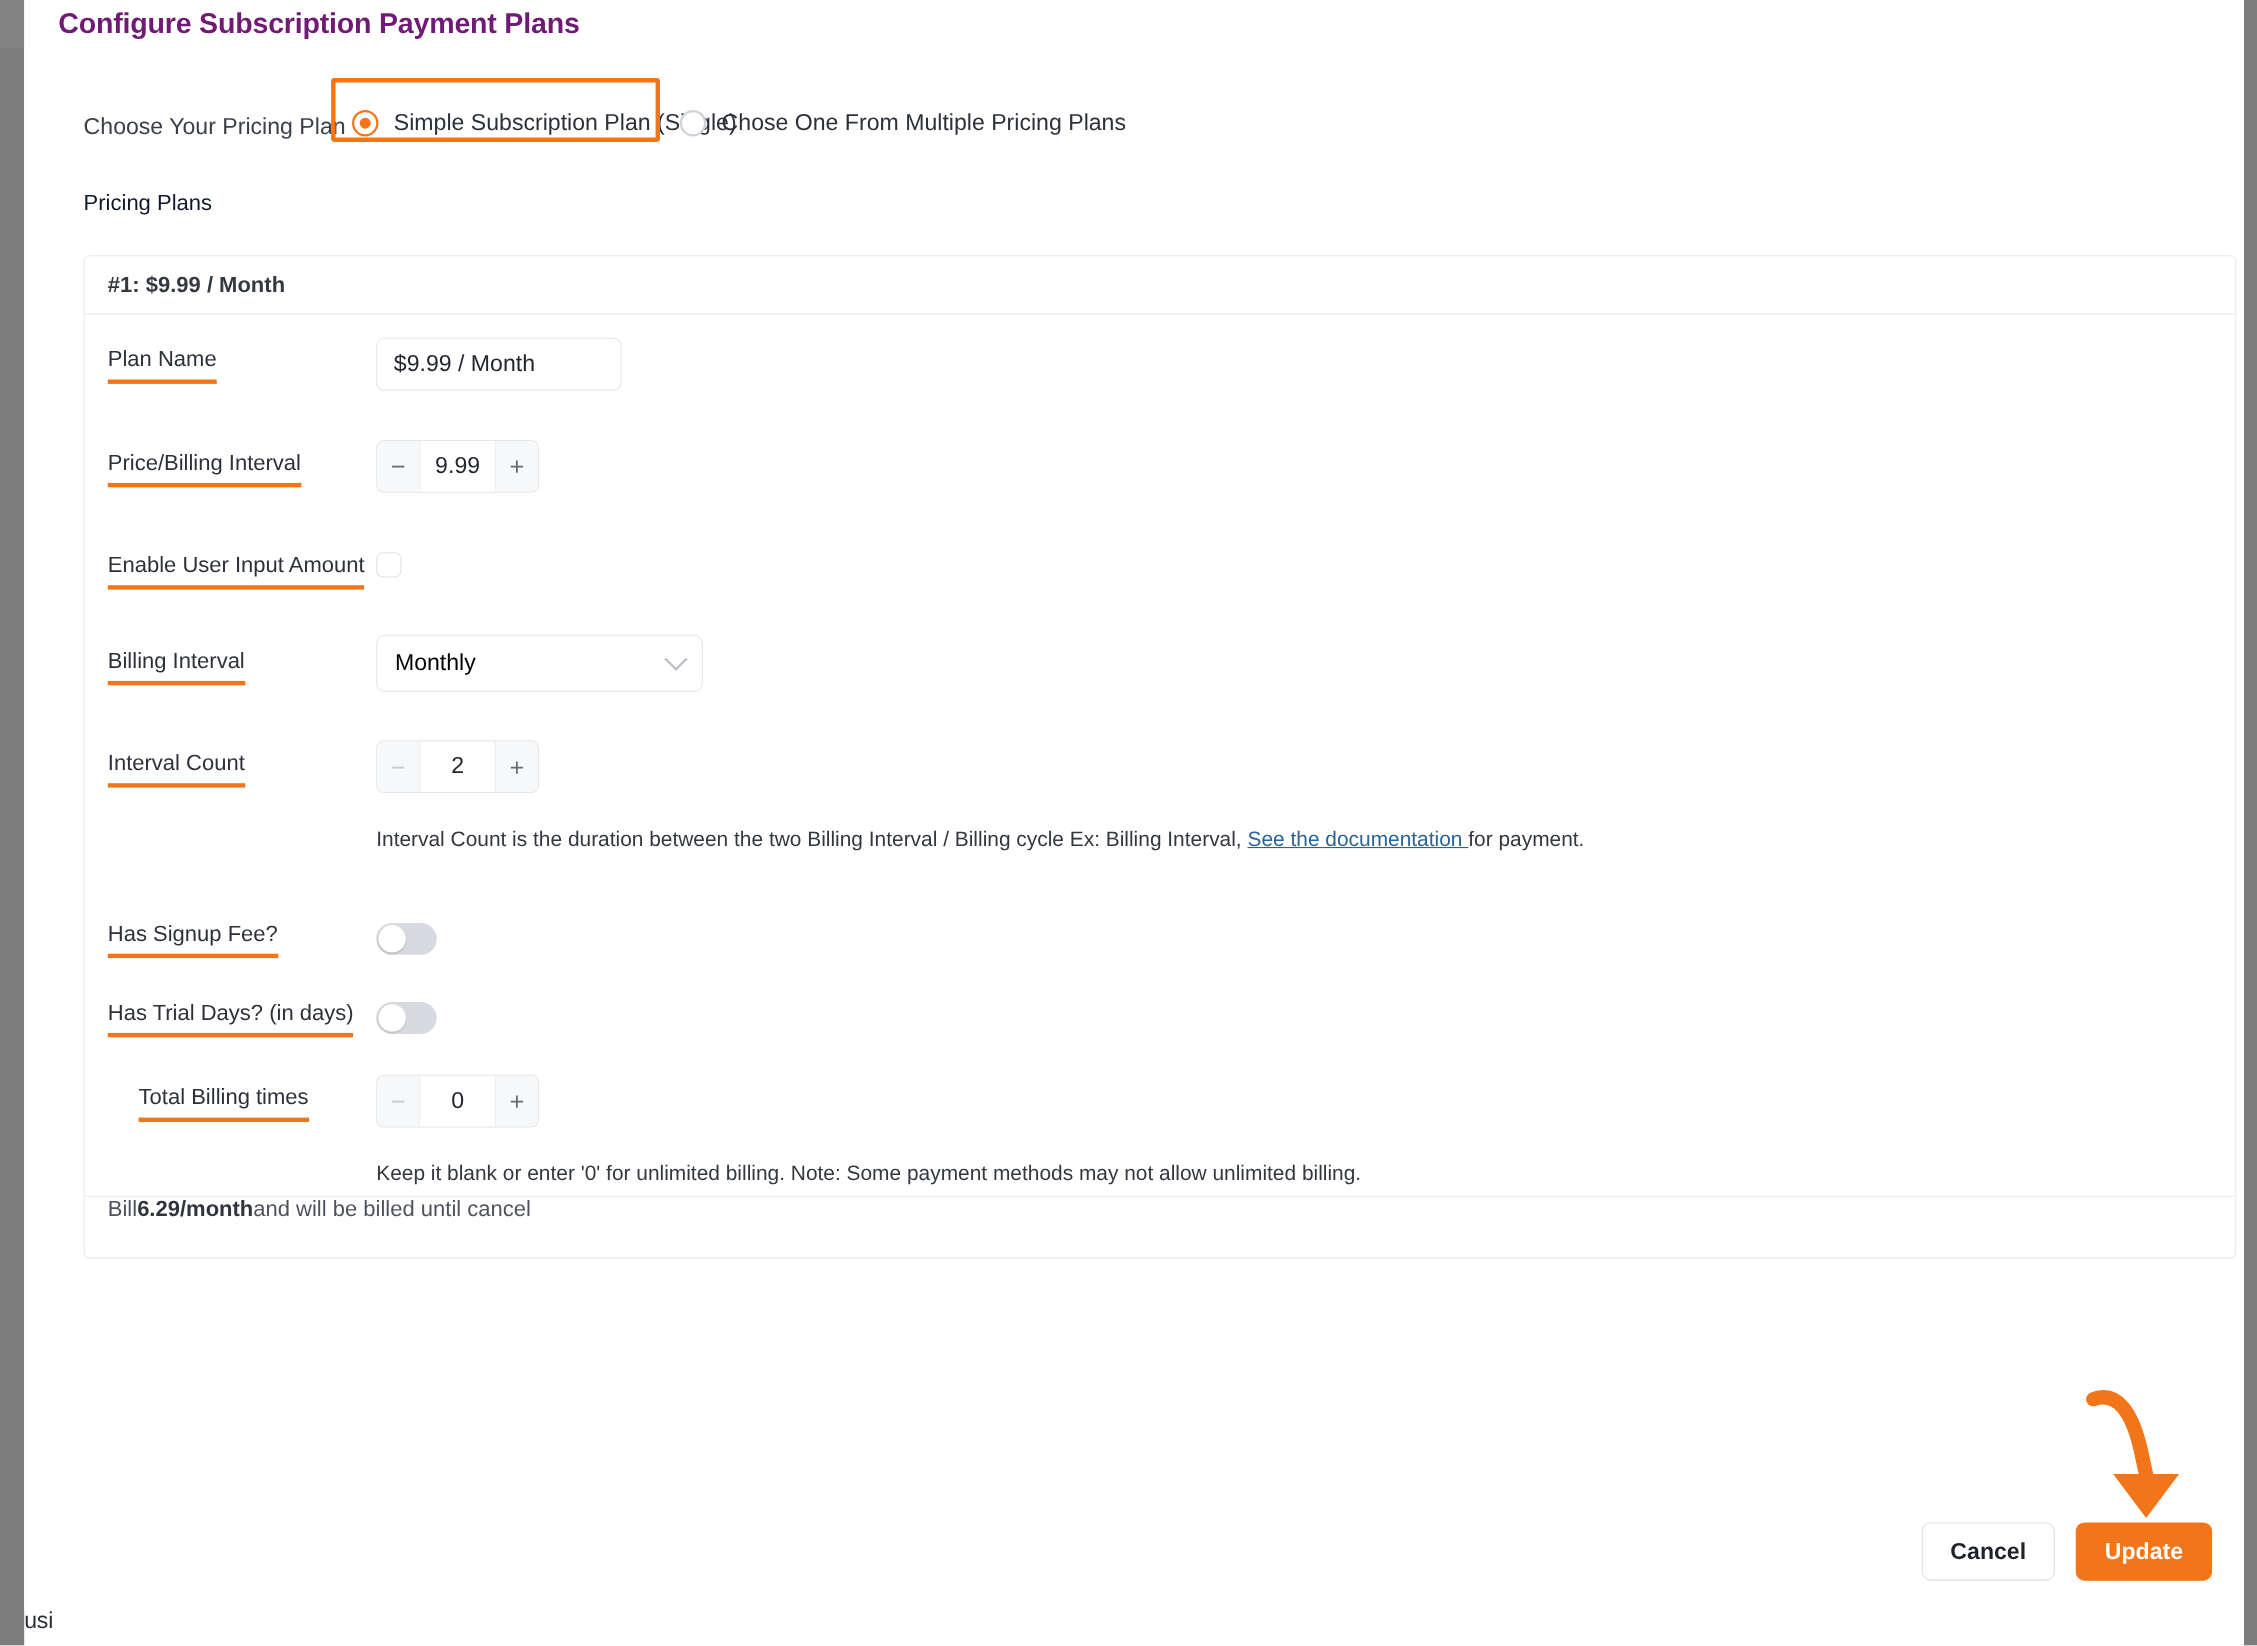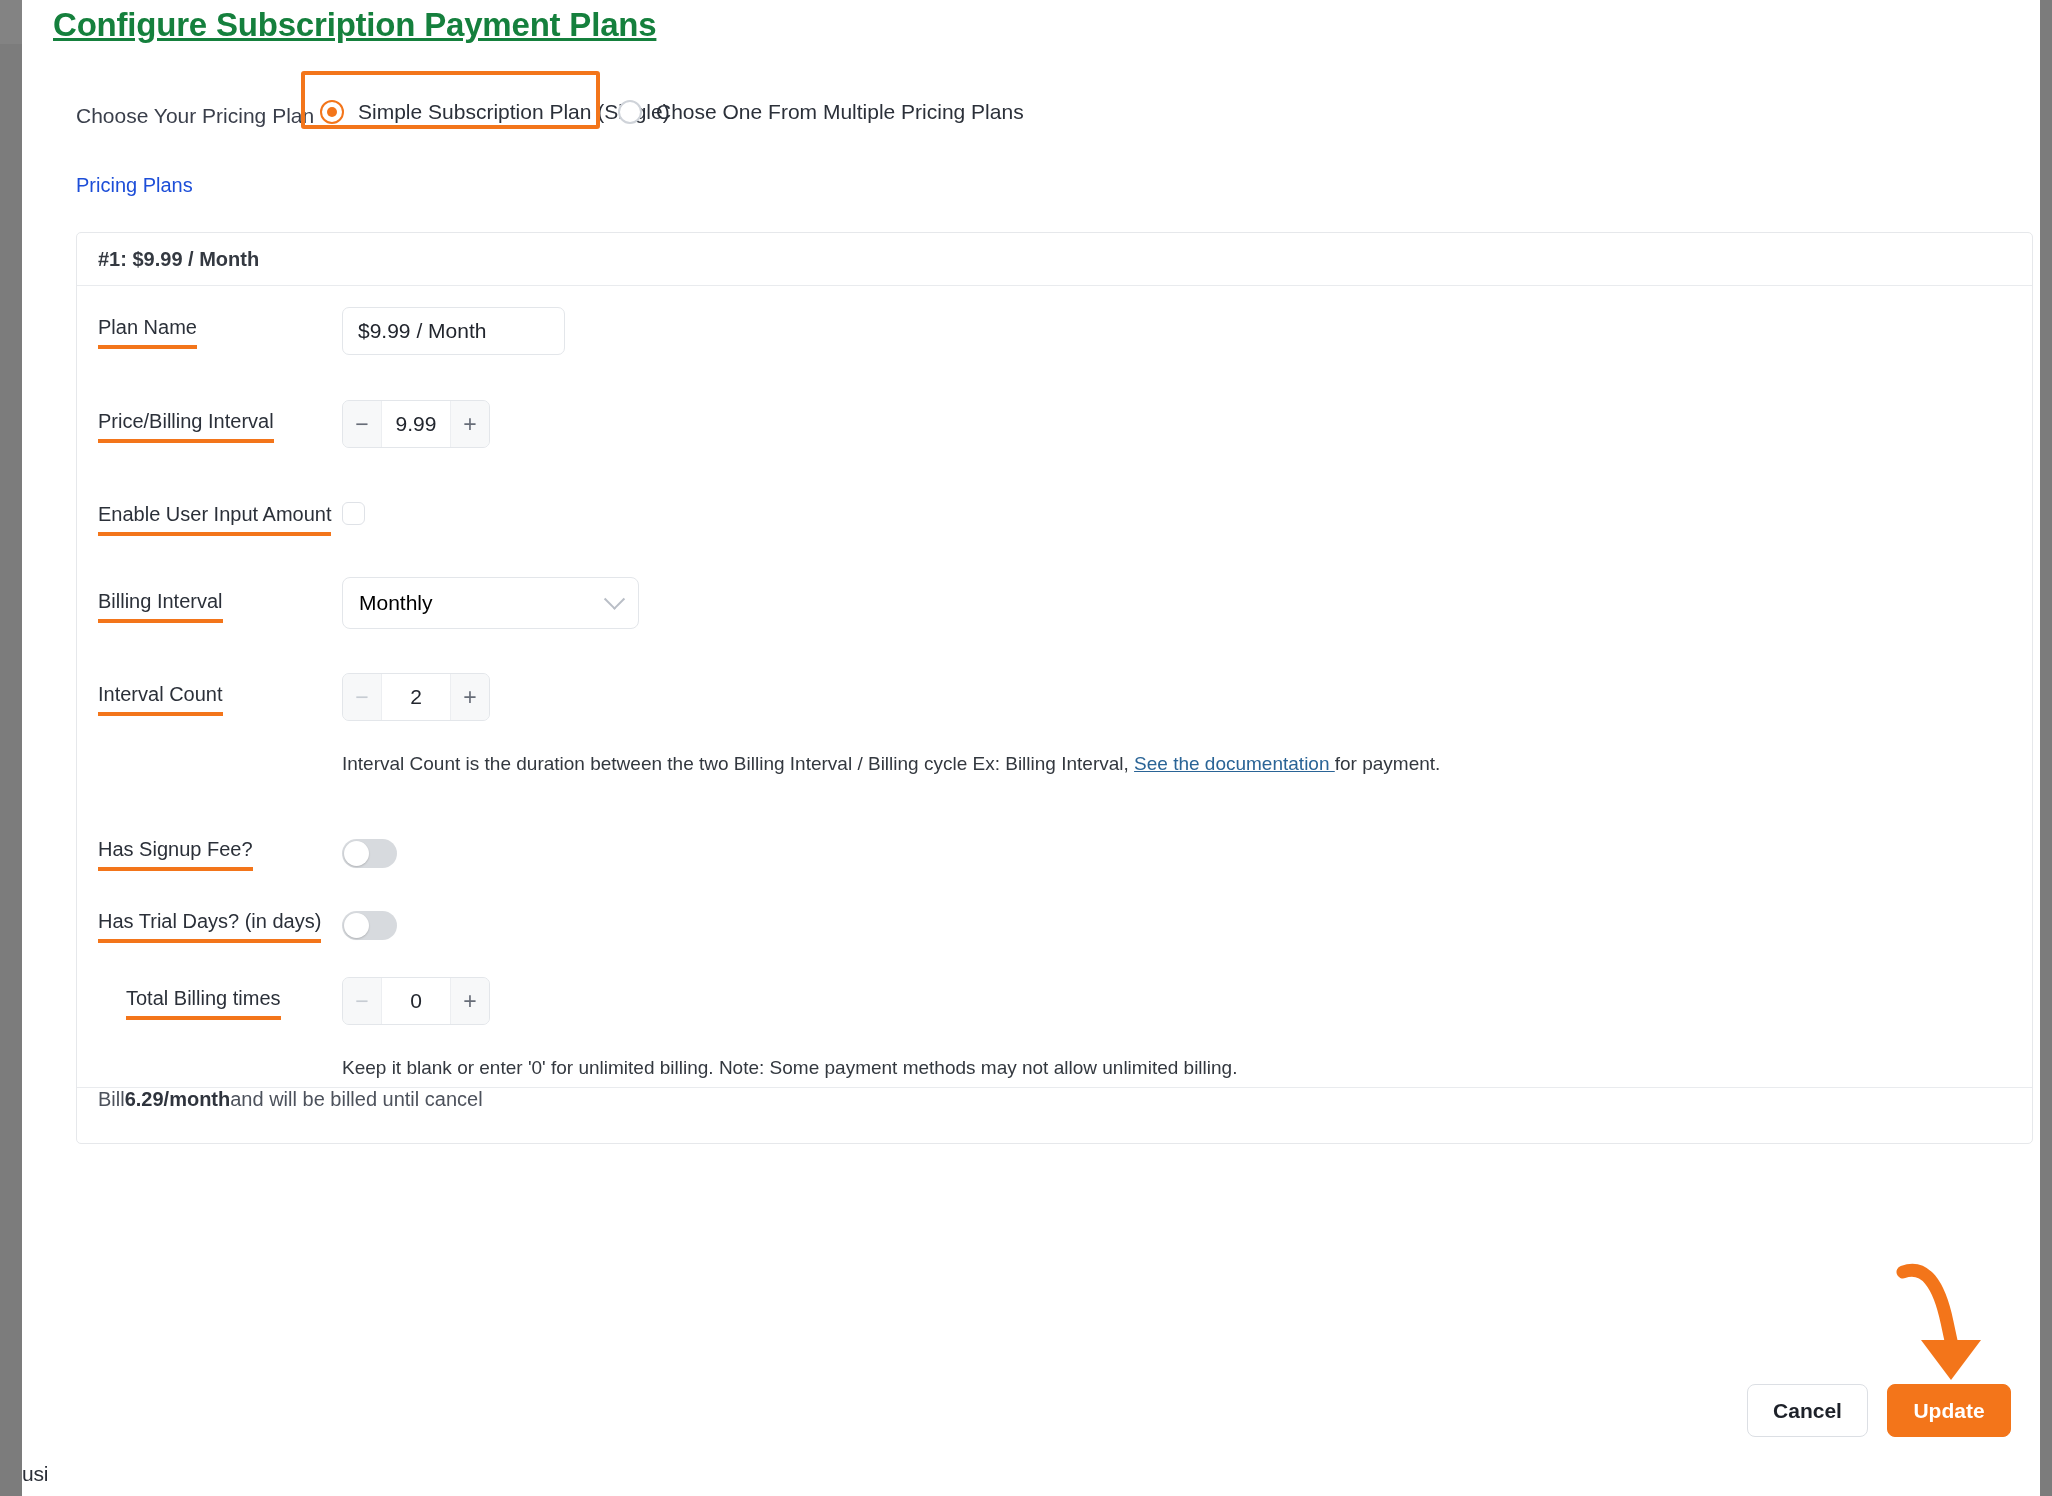--- a/index.html
+++ b/index.html
@@ -51,25 +51,24 @@
     top: 0;
     width: 2018px;
     height: 1464px;
     background: #ffffff;
   }
 
   .modal-title {
     position: absolute;
     left: 31px;
     top: 6px;
-    font-size: 33px;
+    font-size: 26px;
     font-weight: bold;
-    color: #15803d;
+    color: #701a75;
     letter-spacing: -0.2px;
-    text-decoration: underline;
   }
 
   
   .plan-type-row {
     position: absolute;
     left: 31px;
     top: 90px;
     width: 1960px;
     height: 58px;
   }
@@ -123,21 +122,21 @@
     font-size: 21px;
     color: #2b3039;
     white-space: nowrap;
   }
 
   .section-sublabel {
     position: absolute;
     left: 54px;
     top: 174px;
     font-size: 20px;
-    color: #1d4ed8;
+    color: #0f172a;
     font-weight: 500;
   }
 
   
   .plan-card {
     position: absolute;
     left: 54px;
     top: 232px;
     width: 1957px;
     border: 1px solid #e6e8eb;

